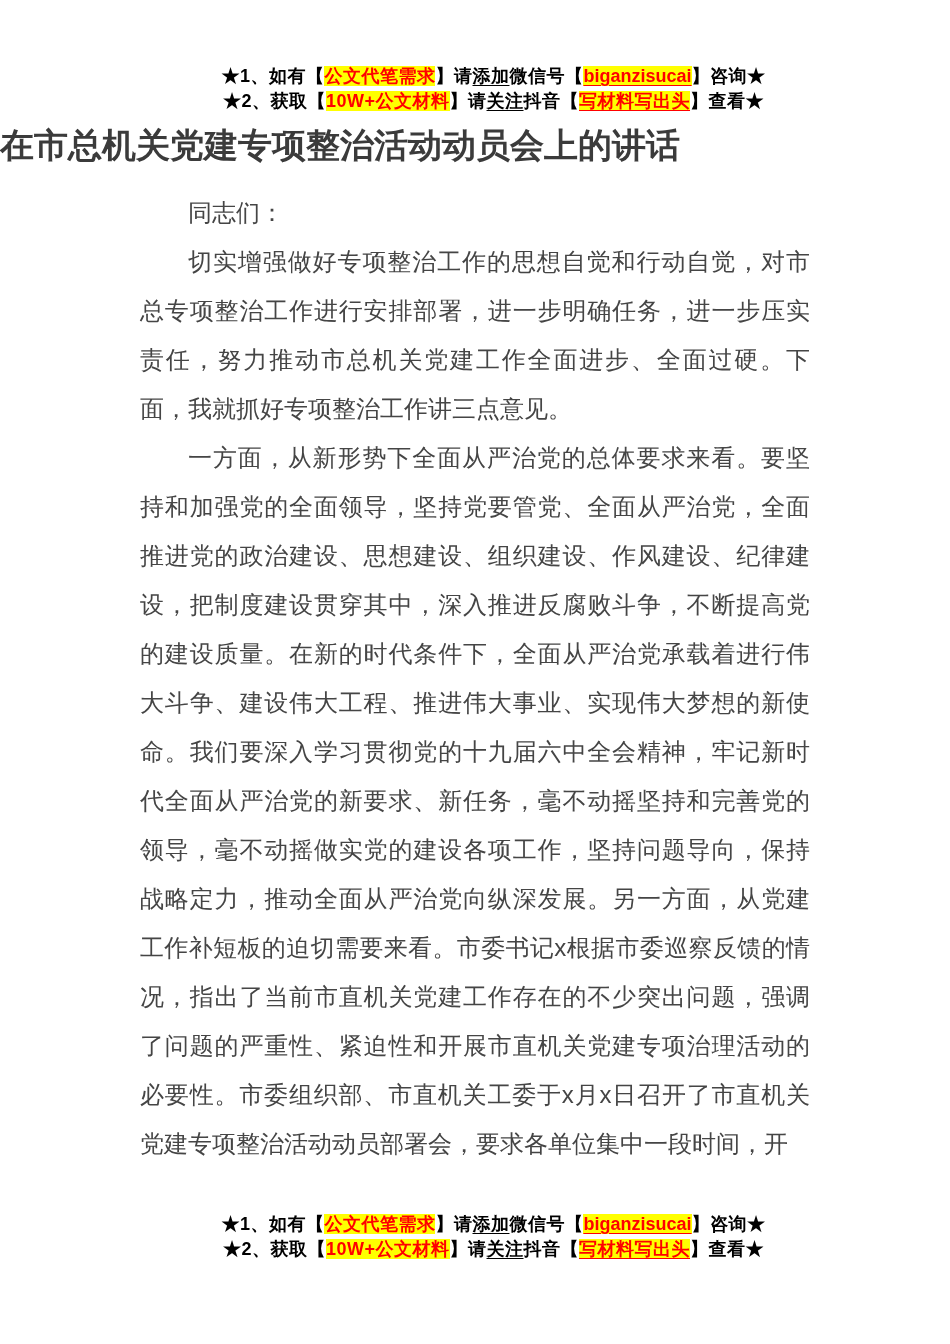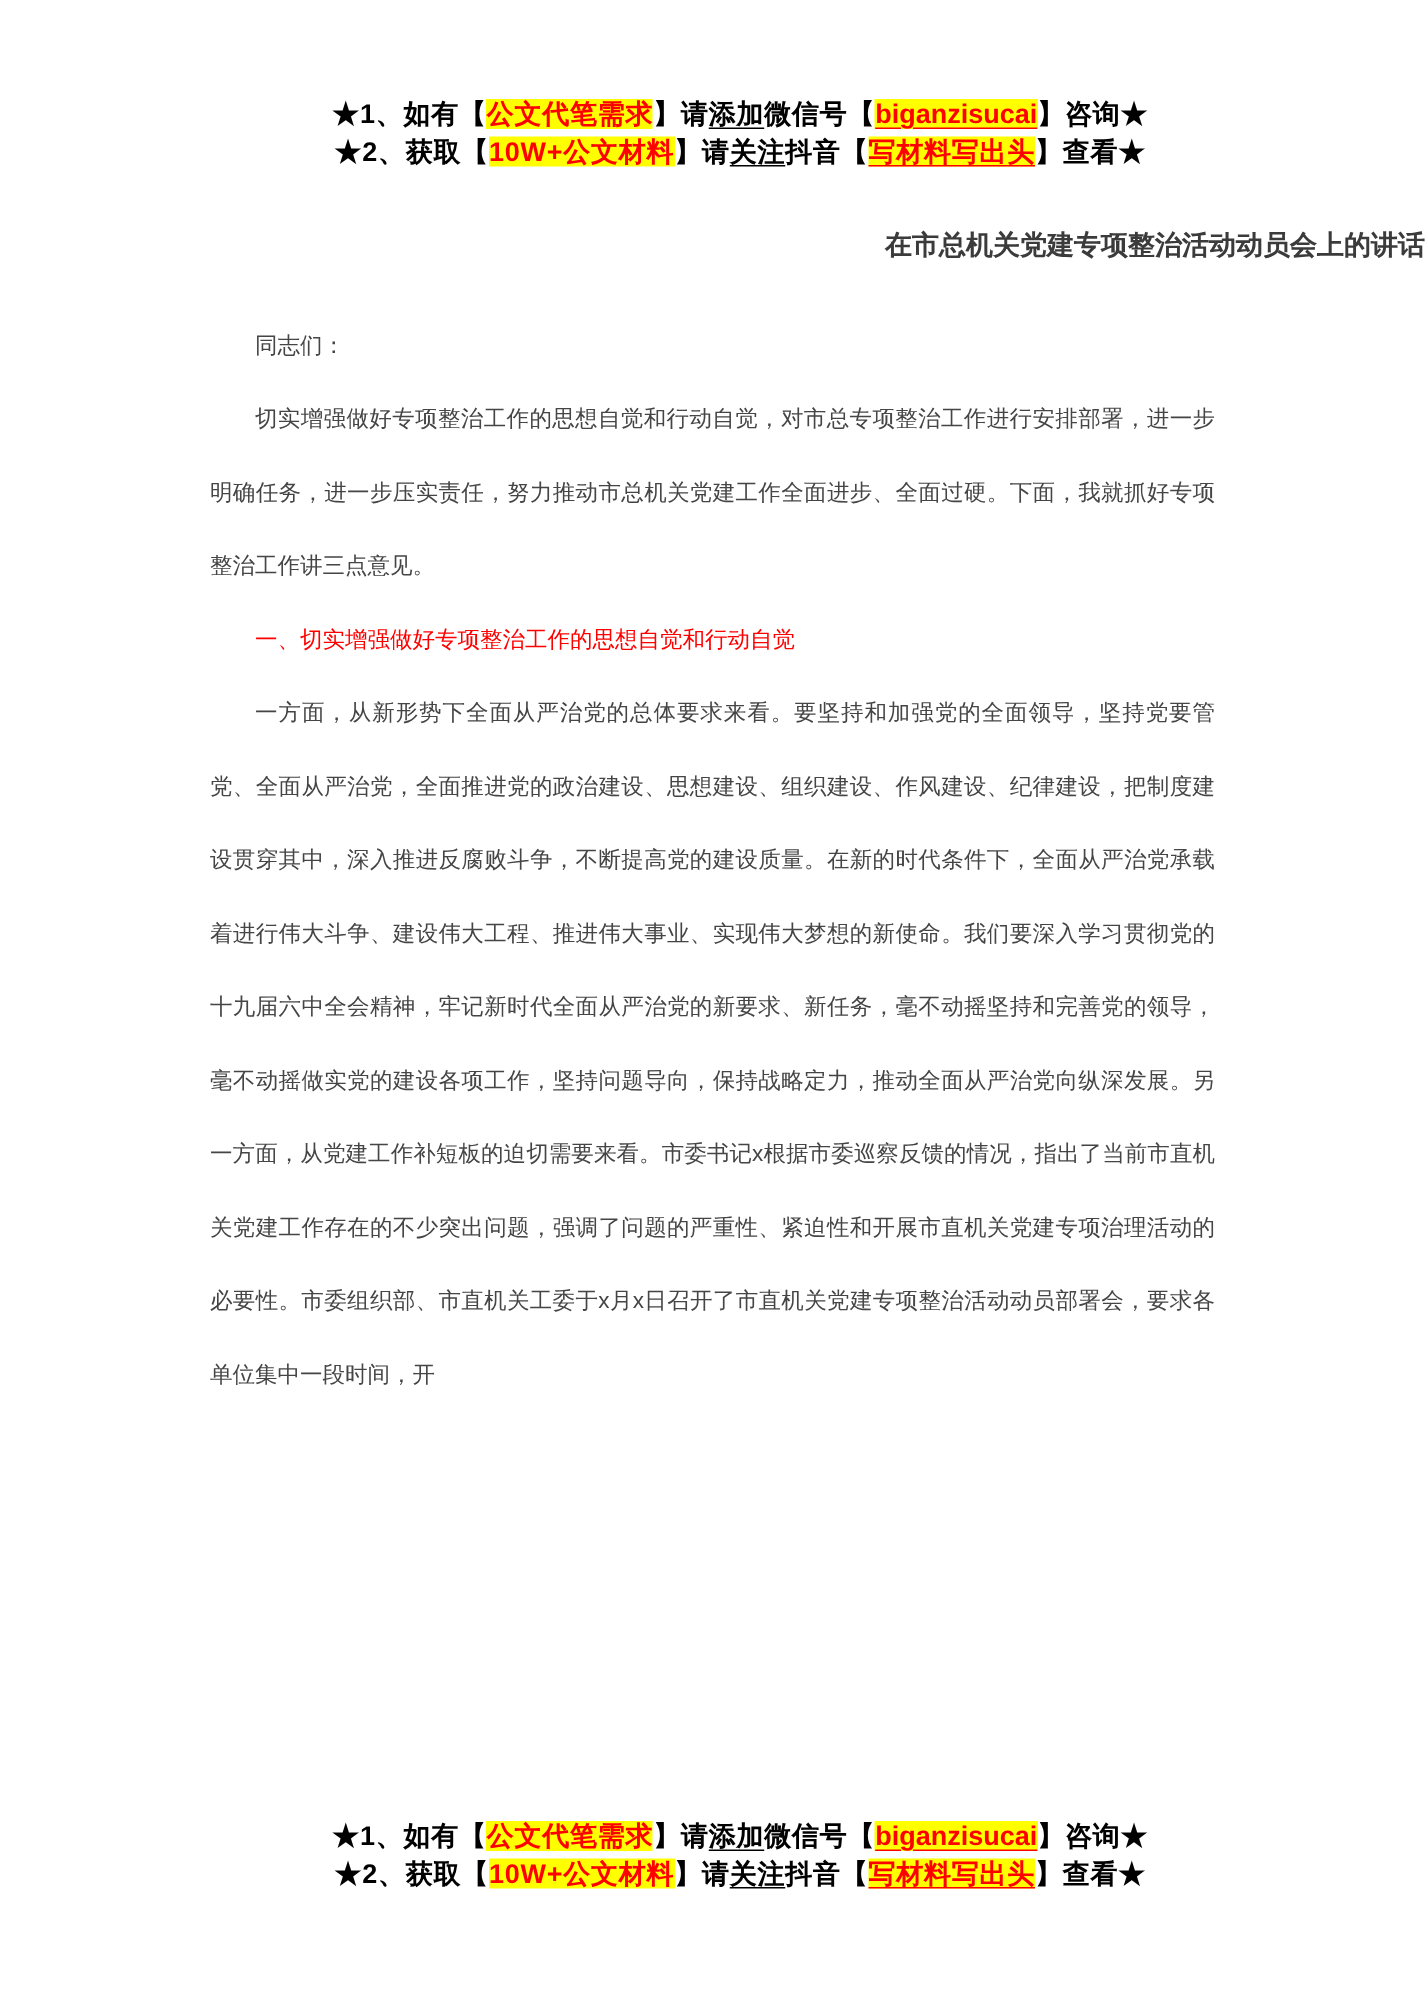--- a/index.html
+++ b/index.html
@@ -51,32 +51,32 @@
   .ul {
     text-decoration: underline;
     text-underline-offset: 3px;
   }
   .latin-id {
     font-family: "Liberation Sans", sans-serif;
     letter-spacing: 0;
   }
   
   .doc-title {
-    margin-top: 32px;
-    text-align: right;
-    font-size: 18px;
+    margin-top: 14px;
+    text-align: left;
+    font-size: 34px;
     font-weight: bold;
     line-height: 34px;
     color: var(--title-color);
   }
   
   .content {
     width: 670px;
     margin: 26px auto 0 auto;
-    font-size: 15px;
+    font-size: 24px;
     line-height: 49px;
     color: var(--body-color);
     text-align: justify;
     text-justify: inter-ideograph;
   }
   .para {
     margin: 0;
     text-indent: 2em;
   }
   .para.heading-red {
@@ -91,21 +91,20 @@
   <div class="promo">
     <div class="promo-line"><span>★1、如有【</span><span class="hl">公文代笔需求</span><span>】请</span><span class="ul">添加</span><span>微信号【</span><span class="hl ul latin-id">biganzisucai</span><span>】咨询★</span></div>
     <div class="promo-line"><span>★2、获取【</span><span class="hl">10W+公文材料</span><span>】请</span><span class="ul">关注</span><span>抖音【</span><span class="hl ul">写材料写出头</span><span>】查看★</span></div>
   </div>
 
   <h1 class="doc-title">在市总机关党建专项整治活动动员会上的讲话</h1>
 
   <div class="content">
     <p class="para">同志们：</p>
     <p class="para">切实增强做好专项整治工作的思想自觉和行动自觉，对市总专项整治工作进行安排部署，进一步明确任务，进一步压实责任，努力推动市总机关党建工作全面进步、全面过硬。下面，我就抓好专项整治工作讲三点意见。</p>
-    <p class="para heading-red">一、切实增强做好专项整治工作的思想自觉和行动自觉</p>
     <p class="para">一方面，从新形势下全面从严治党的总体要求来看。要坚持和加强党的全面领导，坚持党要管党、全面从严治党，全面推进党的政治建设、思想建设、组织建设、作风建设、纪律建设，把制度建设贯穿其中，深入推进反腐败斗争，不断提高党的建设质量。在新的时代条件下，全面从严治党承载着进行伟大斗争、建设伟大工程、推进伟大事业、实现伟大梦想的新使命。我们要深入学习贯彻党的十九届六中全会精神，牢记新时代全面从严治党的新要求、新任务，毫不动摇坚持和完善党的领导，毫不动摇做实党的建设各项工作，坚持问题导向，保持战略定力，推动全面从严治党向纵深发展。另一方面，从党建工作补短板的迫切需要来看。市委书记x根据市委巡察反馈的情况，指出了当前市直机关党建工作存在的不少突出问题，强调了问题的严重性、紧迫性和开展市直机关党建专项治理活动的必要性。市委组织部、市直机关工委于x月x日召开了市直机关党建专项整治活动动员部署会，要求各单位集中一段时间，开</p>
   </div>
 
   <div class="promo promo-footer">
     <div class="promo-line"><span>★1、如有【</span><span class="hl">公文代笔需求</span><span>】请</span><span class="ul">添加</span><span>微信号【</span><span class="hl ul latin-id">biganzisucai</span><span>】咨询★</span></div>
     <div class="promo-line"><span>★2、获取【</span><span class="hl">10W+公文材料</span><span>】请</span><span class="ul">关注</span><span>抖音【</span><span class="hl ul">写材料写出头</span><span>】查看★</span></div>
   </div>
 
 </div>
 

